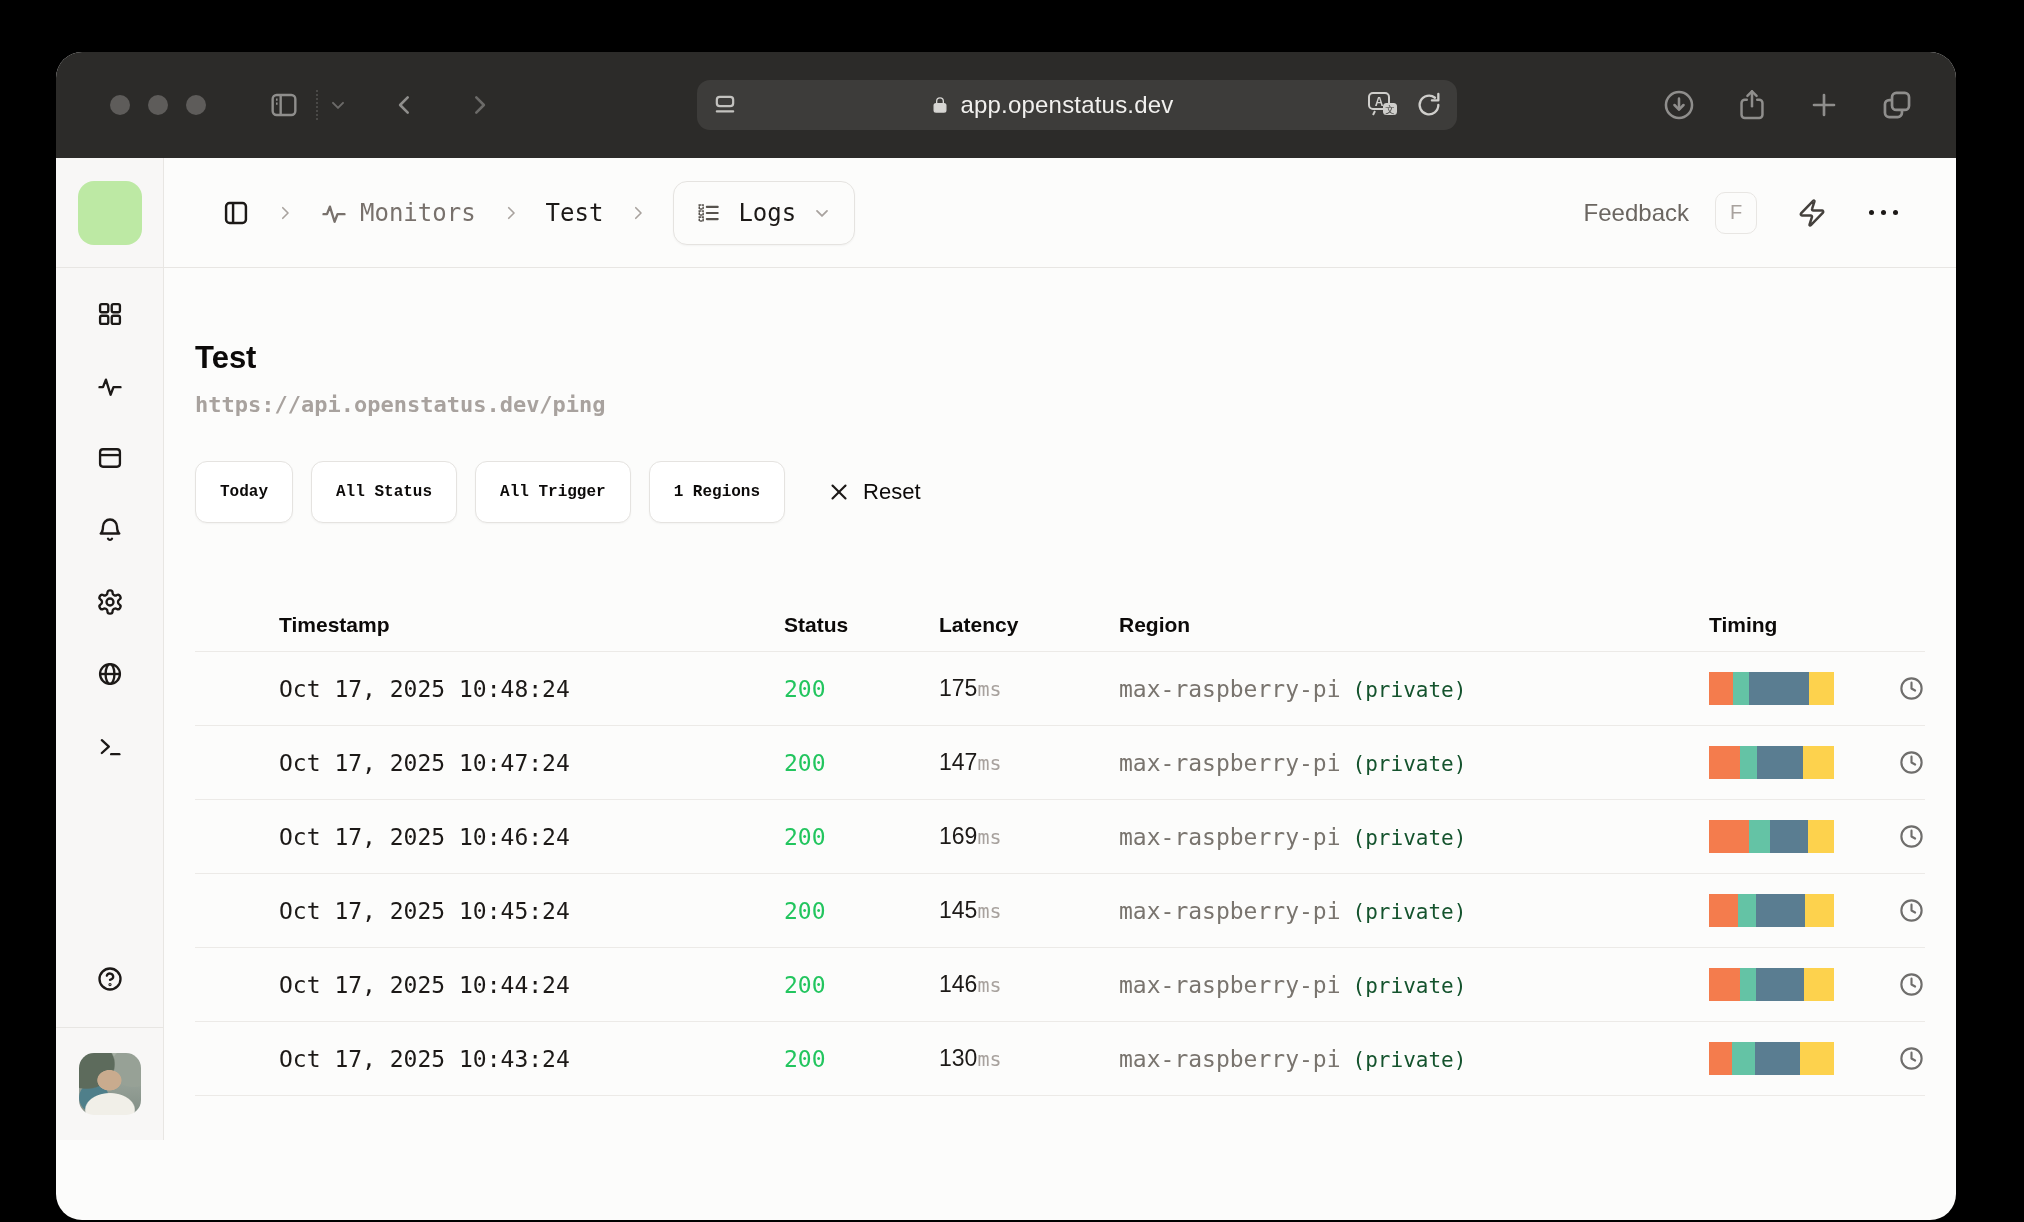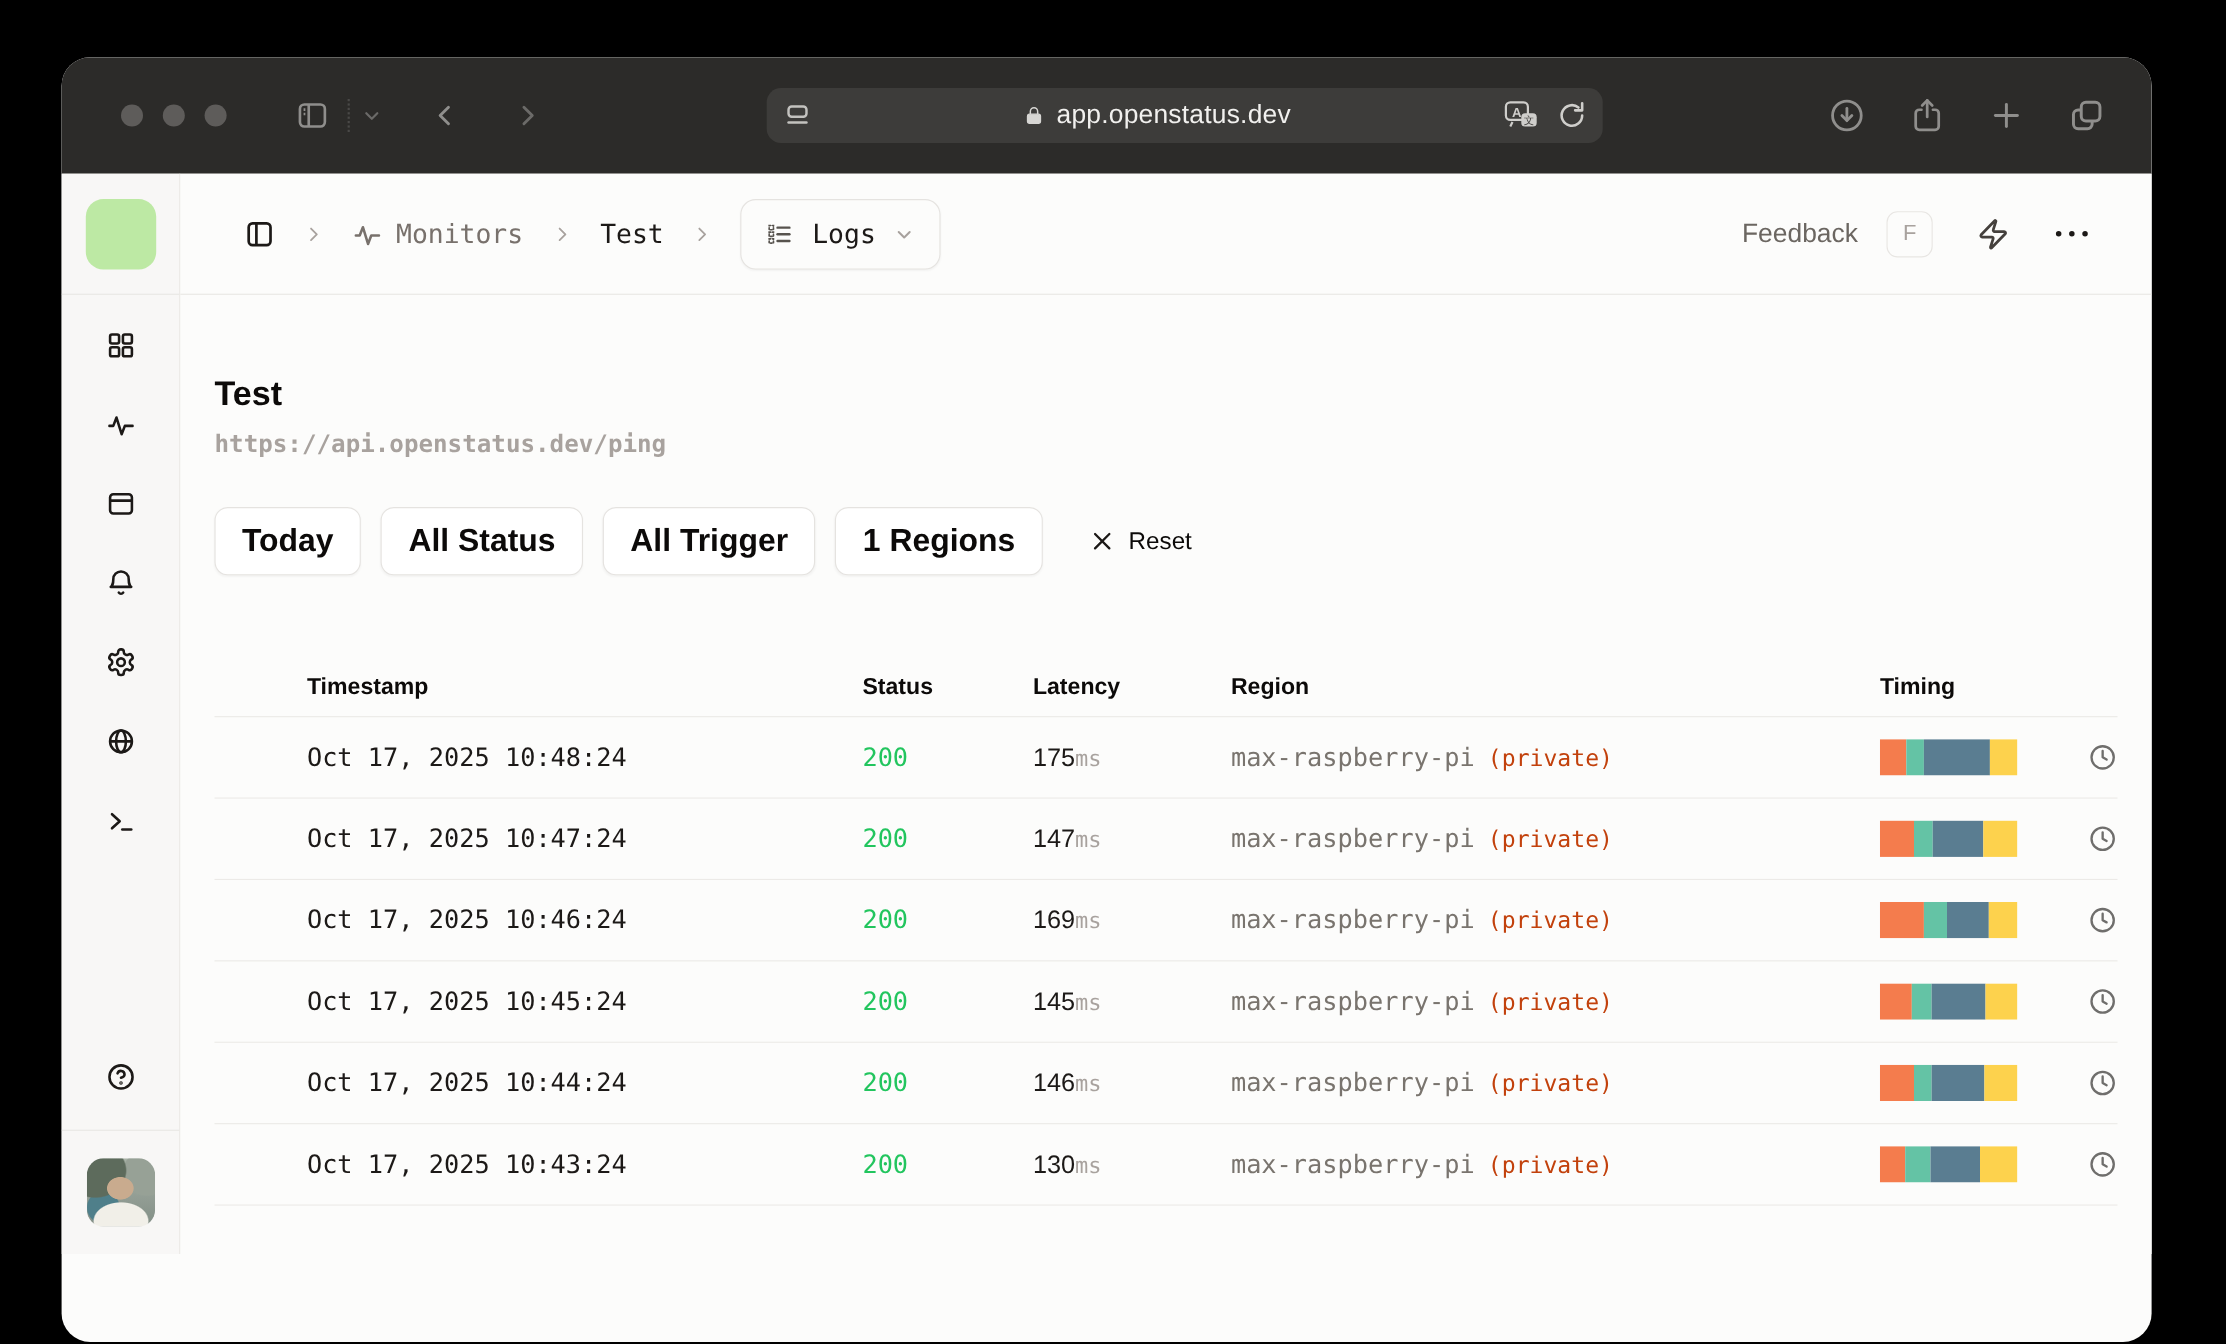--- a/index.html
+++ b/index.html
@@ -74,42 +74,42 @@
   .zap { color:#44403c; display:flex; }
   .dots { display:flex; gap:7px; align-items:center; }
   .dots i { width:5px; height:5px; border-radius:50%; background:#1c1917; }
 
   
   .content { padding:0 31px; }
   .page-title { margin-top:72px; font-size:31px; font-weight:700; color:#0c0a09; }
   .endpoint { margin-top:16px; font-size:22px; color:#a8a29e;font-weight:bold; }
   .filters { margin-top:44px; display:flex; align-items:center; gap:18px; }
   .fbtn { height:62px; padding:0 24px; border:1.5px solid #e5e3e0; border-radius:12px;
-          background:#fff; font-size:29px; font-weight:600; color:#0c0a09;
+          background:#fff; font-size:16px; font-weight:600; color:#0c0a09;
           display:flex; align-items:center; box-shadow:0 1px 2px rgba(0,0,0,.04);
-          font-family:Liberation Sans, sans-serif; }
+          font-family:Liberation Mono, monospace; }
   .reset { display:flex; align-items:center; gap:12px; margin-left:24px;
            font-size:22px; font-weight:500; color:#0c0a09; background:none; border:none; }
 
   
   .table { margin-top:76px; }
   .trow { display:grid; grid-template-columns:84px 505px 155px 180px 590px 157px 1fr;
           align-items:center; }
   .thead { height:52px; font-size:21px; font-weight:600; color:#0c0a09; }
   .row { height:74px; border-top:1px solid #eceae7; }
   .table-end { border-top:1px solid #eceae7; }
   .ind { width:20px; height:20px; border-radius:6px; margin-left:17px; }
   .c-ts { font-size:23px; color:#1c1917; }
   .c-status { font-size:23px; }
   .c-lat { display:flex; align-items:baseline; }
   .lat-num { font-size:23px; font-weight:500; color:#1c1917; }
   .lat-unit { font-size:20px; color:#a8a29e; }
   .c-region { display:flex; align-items:baseline; gap:12px; }
   .region-name { font-size:23px; color:#79746e; }
-  .region-note { font-size:21px; color:#c2410c; }
+  .region-note { font-size:21px; color:#14532d; }
   .tbar { display:flex; height:33px; width:125px; overflow:hidden; }
   .tbar .seg { height:100%; }
   .c-clock { display:flex; justify-content:flex-start; padding-left:32px; color:#6f6e6c; }
 
   svg { display:block; }
 </style>
 </head>
 <body>
 
 <div class="window">

